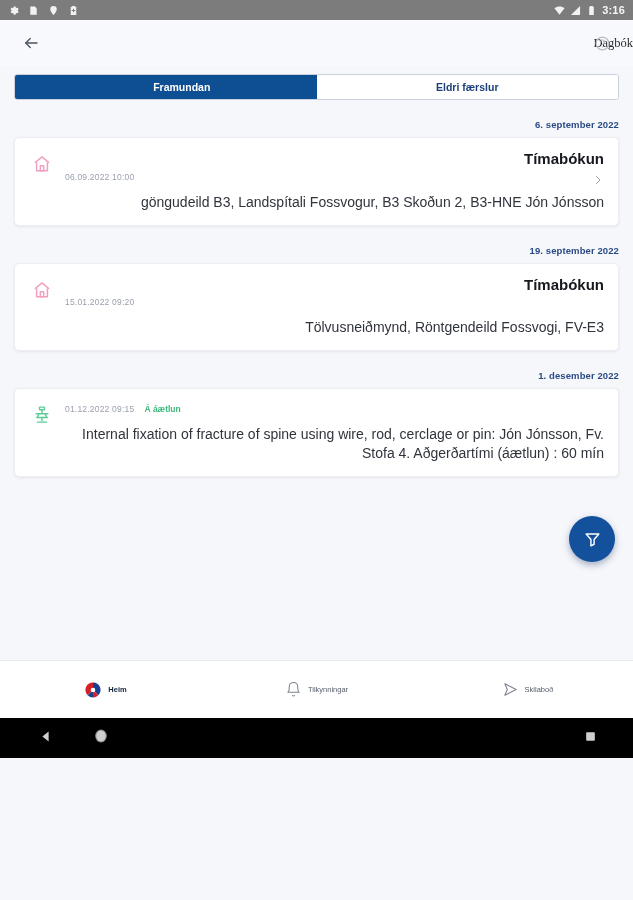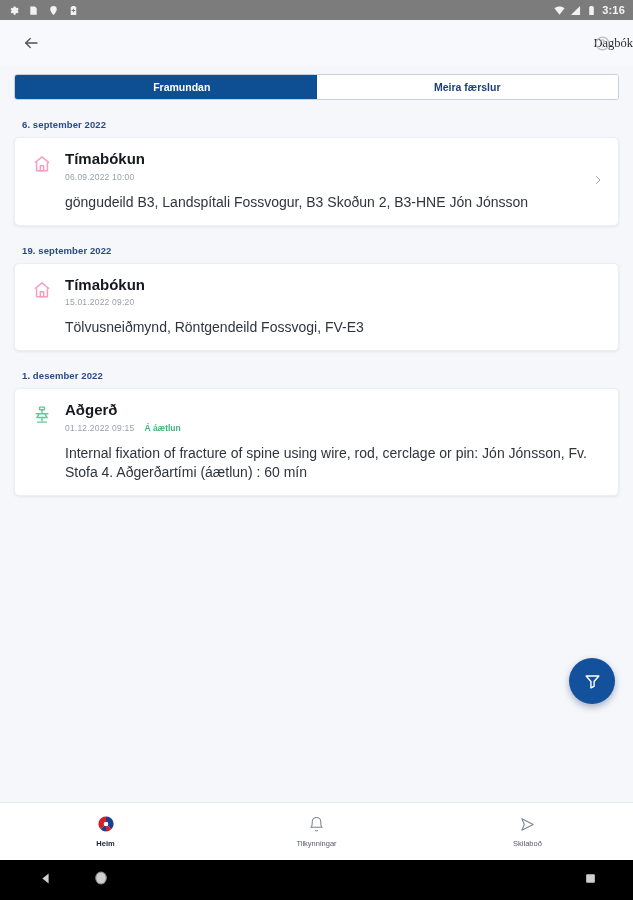--- a/index.html
+++ b/index.html
@@ -2,21 +2,21 @@
 <html><head>
 <meta charset="utf-8">
 <style>
   * { box-sizing: border-box; margin: 0; padding: 0; }
   html, body {
     width: 633px; height: 900px;
     background: #f6f7fb;
     font-family: "Liberation Sans", sans-serif;
     overflow: hidden;
   }
-  .phone { position: relative; width: 633px; height: 900px; background: #f6f7fb; display: flex; flex-direction: column; }
+  .phone { position: relative; width: 633px; height: 758px; background: #f6f7fb; display: flex; flex-direction: column; }
 
   
   .statusbar {
     height: 20px; background: #7c7c7c; color: #ffffff;
     display: flex; align-items: center; justify-content: space-between;
     padding: 0 8px; flex: 0 0 20px;
   }
   .sb-left { display: flex; align-items: center; gap: 9px; }
   .sb-right { display: flex; align-items: center; gap: 5px; }
   .sb-ico { width: 11px; height: 11px; display: block; fill: #f2f2f2; }
@@ -41,21 +41,21 @@
     border: 1px solid #c9cfdd; border-radius: 3px; overflow: hidden; background: #ffffff;
     flex: 0 0 26px;
   }
   .tab {
     flex: 1 1 50%; display: flex; align-items: center; justify-content: center;
     font-size: 10.5px; font-weight: bold; color: #1b3f7a; background: #ffffff;
   }
   .tab.active { background: #0e4e93; color: #ffffff; padding-left: 32px; }
 
   
-  .content { flex: 1 1 auto; overflow: hidden; padding: 0 14px; position: relative; }
+  .content { flex: 1 1 auto; overflow: hidden; padding: 0 14px; position: relative; text-align: right; }
   .date-head {
     font-size: 9.5px; font-weight: bold; color: #2a4a86;
     margin: 19px 0 7px 8px; letter-spacing: .1px;
   }
   .card {
     background: #ffffff; border-radius: 5px; border: 1px solid #eceef4;
     box-shadow: 0 1px 3px rgba(30,40,70,.08);
     padding: 12px 14px 13px 14px; display: flex; align-items: flex-start; gap: 10px;
     position: relative;
   }
@@ -76,21 +76,21 @@
     display: flex; align-items: center; justify-content: center;
   }
 
   
   .bottomnav {
     flex: 0 0 58px; height: 58px; background: #ffffff;
     border-top: 1px solid #e7e9ef; display: flex; align-items: stretch;
     position: relative;
   }
   .nav-item {
-    flex: 1 1 25%; display: flex; flex-direction: column;
+    flex: 1 1 25%; display: flex; 
     align-items: center; justify-content: center; gap: 6px;
   }
   .nav-label { font-size: 7.5px; color: #555c68; }
   .nav-item.active .nav-label { color: #14213a; font-weight: bold; }
   .nav-ico { height: 18px; display: flex; align-items: center; justify-content: center; }
   .nav-indicator { position: absolute; left: 0; bottom: -2px; width: 158px; height: 2px; background: #2f5fc4; }
 
   
   .sysnav {
     flex: 0 0 40px; height: 40px; background: #000000;
@@ -147,21 +147,21 @@
       <svg width="17" height="17" viewBox="0 0 24 24" fill="none" stroke="#b9bdc7" stroke-width="1.6">
           <circle cx="12" cy="12" r="9"></circle>
           <path d="M9.6 9.2a2.5 2.5 0 114.3 1.9c-.8.7-1.4 1.2-1.4 2.2" stroke-linecap="round"></path>
           <circle cx="12.3" cy="16.6" r=".9" fill="#b9bdc7" stroke="none"></circle>
         </svg>
     </div>
   </div>
 
   <div class="tabs">
     <div class="tab active">Framundan</div>
-    <div class="tab">Meira færslur</div>
+    <div class="tab">Eldri færslur</div>
   </div>
 
   <div class="content">
 
     <div class="date-head">6. september 2022</div>
     <div class="card">
       <div class="card-ico">
         <svg width="20" height="20" viewBox="0 0 24 24" fill="none" stroke="#f29ec0" stroke-width="1.8" stroke-linejoin="round">
             <path d="M3.5 10.5L12 3.5l8.5 7"></path>
             <path d="M5.5 10v10h13V10"></path>
@@ -206,21 +206,20 @@
         <svg width="20" height="20" viewBox="0 0 24 24" fill="none" stroke="#5ecb96" stroke-width="1.7" stroke-linecap="round">
             <rect x="9" y="2.5" width="6" height="3.2" rx=".6"></rect>
             <line x1="12" y1="6" x2="12" y2="10"></line>
             <line x1="5" y1="10.5" x2="19" y2="10.5"></line>
             <path d="M8 11.5l-2 3.5h12l-2-3.5"></path>
             <line x1="12" y1="15" x2="12" y2="19"></line>
             <line x1="6.5" y1="20.5" x2="17.5" y2="20.5"></line>
           </svg>
       </div>
       <div class="card-body">
-        <div class="card-title">Aðgerð</div>
         <div class="card-meta">
           <span class="card-time">01.12.2022 09:15</span>
           <span class="card-status">Á áætlun</span>
         </div>
         <div class="card-desc">Internal fixation of fracture of spine using wire, rod, cerclage or pin: Jón Jónsson, Fv. Stofa 4. Aðgerðartími (áætlun) : 60 mín</div>
       </div>
     </div>
 
     <div class="fab">
       <svg width="19" height="19" viewBox="0 0 24 24" fill="none" stroke="#ffffff" stroke-width="1.8" stroke-linejoin="round" stroke-linecap="round">

